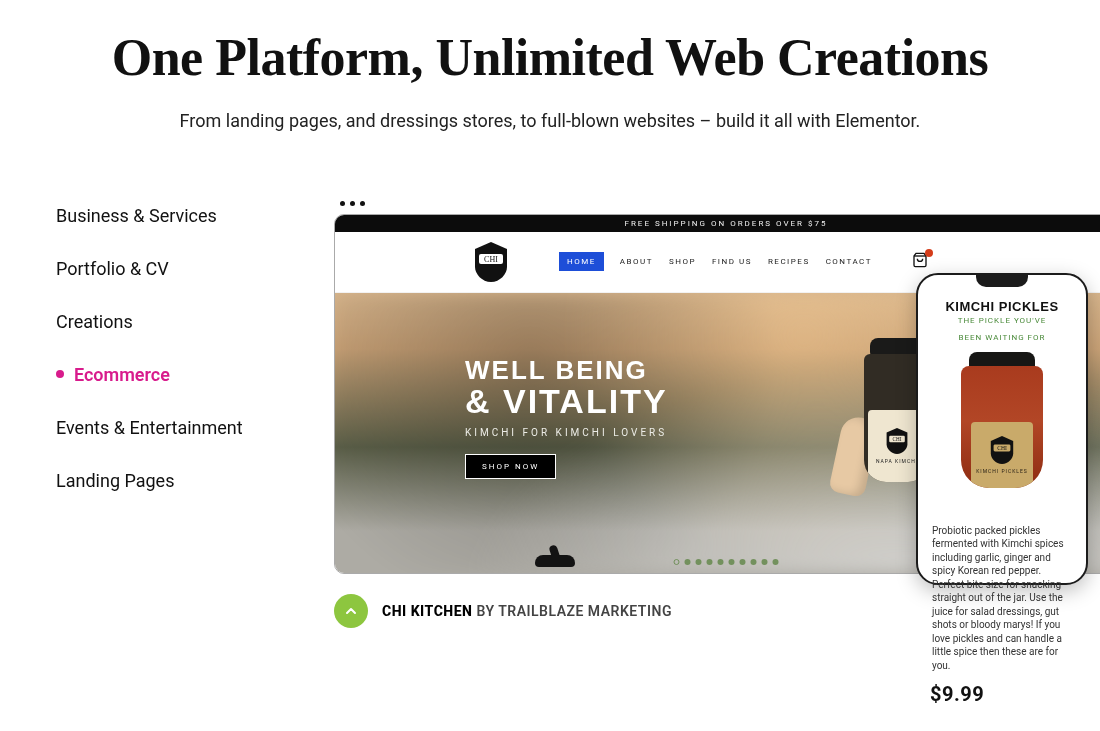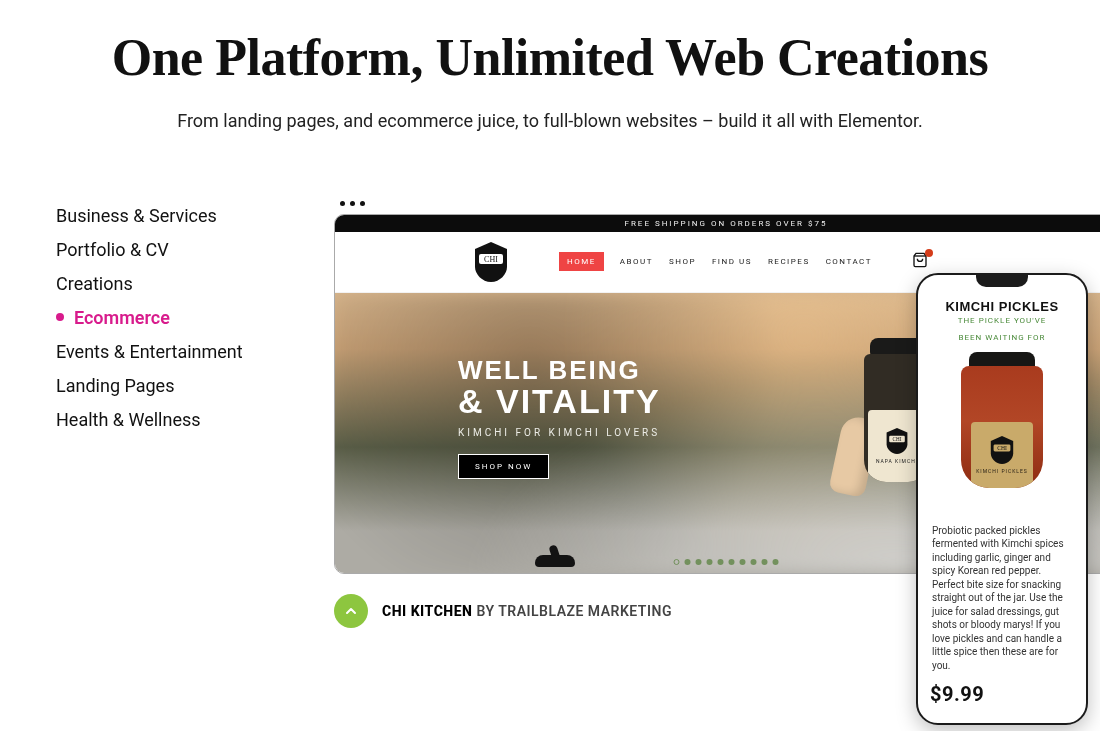--- a/index.html
+++ b/index.html
@@ -31,21 +31,21 @@
   .main {
     display: flex;
     padding: 0 56px;
     gap: 48px;
   }
   .sidebar {
     width: 230px;
     flex: 0 0 230px;
     display: flex;
     flex-direction: column;
-    gap: 13px;
+    gap: 32px;
     padding-top: 4px;
   }
   .side-item {
     font-size: 18px;
     color: #111;
     cursor: pointer;
     display: flex;
     align-items: center;
   }
   .side-item.active {
@@ -113,21 +113,21 @@
     align-items: center;
   }
   .nav-links .nav-item {
     font-size: 8px;
     letter-spacing: 1.5px;
     color: #222;
     text-transform: uppercase;
     cursor: pointer;
   }
   .nav-links .nav-item.active {
-    background: #ef4444;
+    background: #1d4ed8;
     color: #fff;
     padding: 5px 8px;
   }
   .cart-icon {
     margin-left: 24px;
     position: relative;
   }
   .hero-area {
     height: 280px;
     background: linear-gradient(180deg, #d7b58c 0%, #c9a277 20%, #5c6049 55%, #adaba4 85%);
@@ -152,21 +152,21 @@
     z-index: 2;
   }
   .hand-jar .jar-lid { position:absolute; top:0; left:8px; width:54px; height:18px; background:#1a1a19; border-radius:8px 8px 4px 4px; }
   .hand-jar .jar-body{ position:absolute; top:16px; left:2px; width:66px; height:128px; background:#312c24; border-radius:6px 6px 22px 22px; overflow:hidden;}
   .hand-jar .jar-label{ position:absolute; top:56px; left:4px; width:58px; height:72px; background:#efe6d0; border-radius:4px; display:flex; flex-direction:column; align-items:center; justify-content:center;}
   .hand-jar .jar-label svg{ width:24px; height:26px;}
   .hand-jar .jar-label .txt{ font-size:5px; letter-spacing:1px; color:#222; margin-top:4px;}
   .hand-thumb{ position:absolute; bottom:-12px; left:-26px; width:36px; height:78px; background:#e7c9a4; border-radius:26px 26px 14px 14px; transform:rotate(12deg); box-shadow:inset -6px 0 10px rgba(0,0,0,0.15);}
   .hero-text {
     position: absolute;
-    left: 123px;
+    left: 130px;
     top: 62px;
     color: #fff;
     z-index: 3;
   }
   .hero-text .line1 {
     font-family: Arial Black, Impact, sans-serif;
     font-size: 26px;
     letter-spacing: 2px;
     font-weight: 900;
   }
@@ -220,21 +220,21 @@
     width: 60px; height: 26px;
     z-index: 4;
   }
   .bottom-peek .lid{position:absolute;top:0;left:10px;width:40px;height:12px;background:#131313;border-radius:8px 8px 4px 4px;}
   .bottom-peek .stick{position:absolute;top:-10px;left:26px;width:8px;height:18px;background:#131313;border-radius:4px 4px 0 0;transform:rotate(-18deg);}
   .phone {
     position: absolute;
     right: 30px;
     top: 72px;
     width: 172px;
-    height: 452px;
+    height: 312px;
     background: #fff;
     border: 2px solid #1b1b1b;
     border-radius: 22px;
     box-shadow: 0 6px 20px rgba(0,0,0,0.25);
     padding: 18px 12px 12px;
     z-index: 20;
   }
   .phone .notch {
     position: absolute;
     top: 0; left: 50%;
@@ -308,32 +308,31 @@
     color: #444;
     text-transform: uppercase;
     font-weight: 600;
   }
   .credit-text .brand { color: #000; font-weight: 800; }
 </style>
 </head>
 <body>
 
 <h1 class="hero-title">One Platform, Unlimited Web Creations</h1>
-<p class="hero-sub">From landing pages, and ecommerce juice, to full-blown websites – build it all with Elementor.</p>
+<p class="hero-sub">From landing pages, and dressings stores, to full-blown websites – build it all with Elementor.</p>
 
 <div class="main">
 
   <nav class="sidebar">
     <div class="side-item">Business &amp; Services</div>
     <div class="side-item">Portfolio &amp; CV</div>
     <div class="side-item">Creations</div>
     <div class="side-item active">Ecommerce</div>
     <div class="side-item">Events &amp; Entertainment</div>
     <div class="side-item">Landing Pages</div>
-    <div class="side-item">Health &amp; Wellness</div>
   </nav>
 
   <div class="preview-col">
     <div class="ellipsis-row">
         <span></span>
         <span></span>
         <span></span>
       </div>
 
     <div class="browser-frame">

